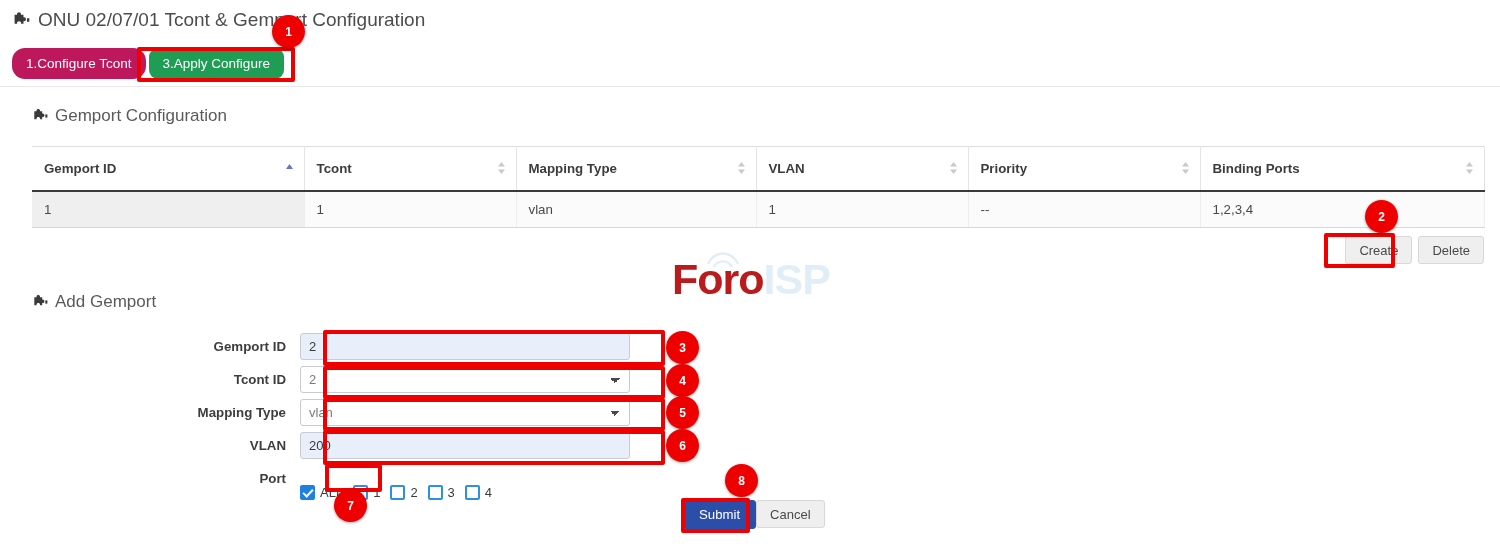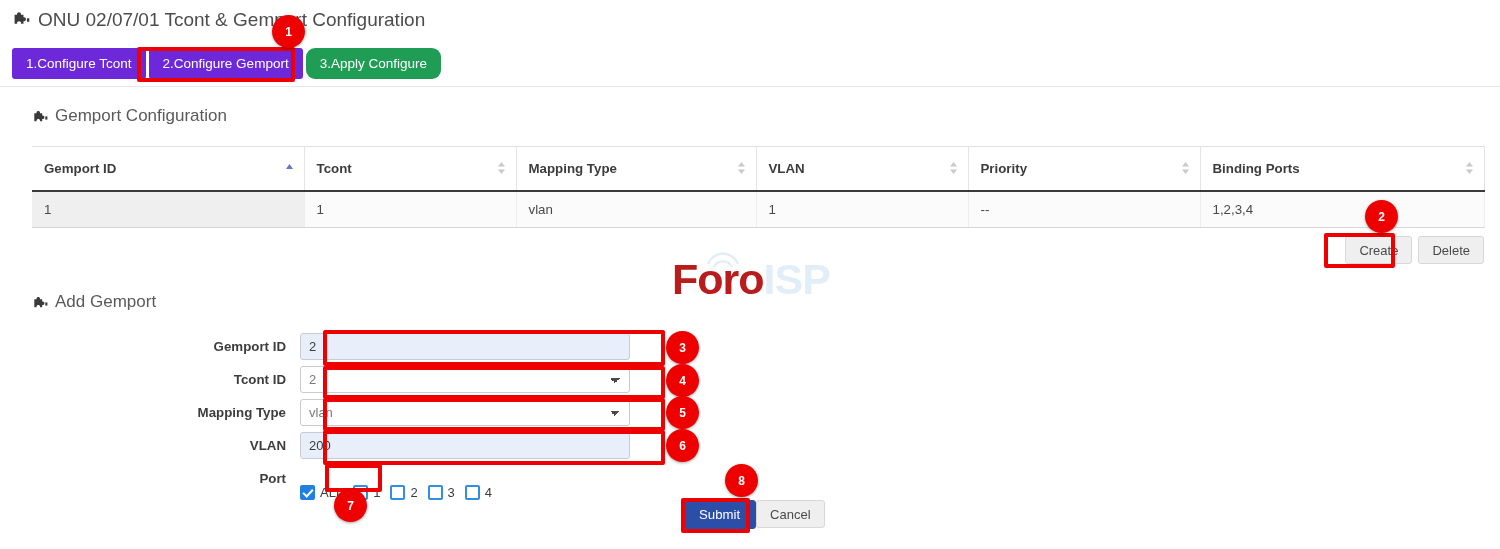--- a/index.html
+++ b/index.html
@@ -43,30 +43,30 @@
     position: absolute; left: 12px; top: 48px;
     display: flex; gap: 3px;
   }
   .tab {
     height: 31px; padding: 0 14px;
     display:flex; align-items:center; justify-content:center;
     font-size: 13.5px; color: #fff; border: none; cursor: pointer;
     border-radius: 3px;
     white-space: nowrap;
   }
-  .tab.blue  { background: #6d28d9; }
+  .tab.blue  { background: #be185d; border-radius: 13px; }
   .tab.green { background: #1f9d55; border-radius: 9px; }
   .tab-sep {
     position:absolute; left:0; top: 86px; width: 1500px; height:1px;
     background: #e8e8e8;
   }
 
   
   .section-head {
-    position: absolute; display:flex; align-items:flex-end;
+    position: absolute; display:flex; align-items:center;
   }
   .section-head .puzzle-icon { width:16px; height:16px; margin-right:7px; }
   .section-title { font-size: 17px; color: #5a5a5a; }
 
   
   .table-wrap {
     position:absolute; left: 32px; top: 146px; width: 1452px;
   }
   table.grid { border-collapse: collapse; width: 100%; table-layout: fixed; }
   table.grid thead th {
@@ -188,21 +188,20 @@
   <div class="page-header">
     <svg class="puzzle-icon" viewBox="0 0 16 16">
       <path fill="#3a3a3a" d="M6.2 1.1c1 0 1.8.7 1.8 1.6 0 .2 0 .4-.1.6h2.3v2.3c.2-.1.4-.1.6-.1.9 0 1.6.8 1.6 1.8s-.7 1.8-1.6 1.8c-.2 0-.4 0-.6-.1v2.3H8.0c.1-.2.1-.4.1-.6 0-.9-.8-1.6-1.8-1.6s-1.8.7-1.8 1.6c0 .2 0 .4.1.6H2.3V3.3h2.3c-.1-.2-.1-.4-.1-.6 0-.9.8-1.6 1.7-1.6z"></path>
       <path fill="#3a3a3a" d="M13.3 6.4h2.1v3.2h-2.1z"></path>
     </svg>
     <div class="page-title">ONU 02/07/01 Tcont &amp; Gemport Configuration</div>
   </div>
 
   <div class="tabbar">
     <button class="tab blue">1.Configure Tcont</button>
-    <button class="tab blue">2.Configure Gemport</button>
     <button class="tab green">3.Apply Configure</button>
   </div>
   <div class="tab-sep"></div>
 
   <div class="section-head" style="left:32px; top:106px;">
     <svg class="puzzle-icon" viewBox="0 0 16 16">
       <path fill="#3a3a3a" d="M6.2 1.1c1 0 1.8.7 1.8 1.6 0 .2 0 .4-.1.6h2.3v2.3c.2-.1.4-.1.6-.1.9 0 1.6.8 1.6 1.8s-.7 1.8-1.6 1.8c-.2 0-.4 0-.6-.1v2.3H8.0c.1-.2.1-.4.1-.6 0-.9-.8-1.6-1.8-1.6s-1.8.7-1.8 1.6c0 .2 0 .4.1.6H2.3V3.3h2.3c-.1-.2-.1-.4-.1-.6 0-.9.8-1.6 1.7-1.6z"></path>
       <path fill="#3a3a3a" d="M13.3 6.4h2.1v3.2h-2.1z"></path>
     </svg>
     <div class="section-title">Gemport Configuration</div>

